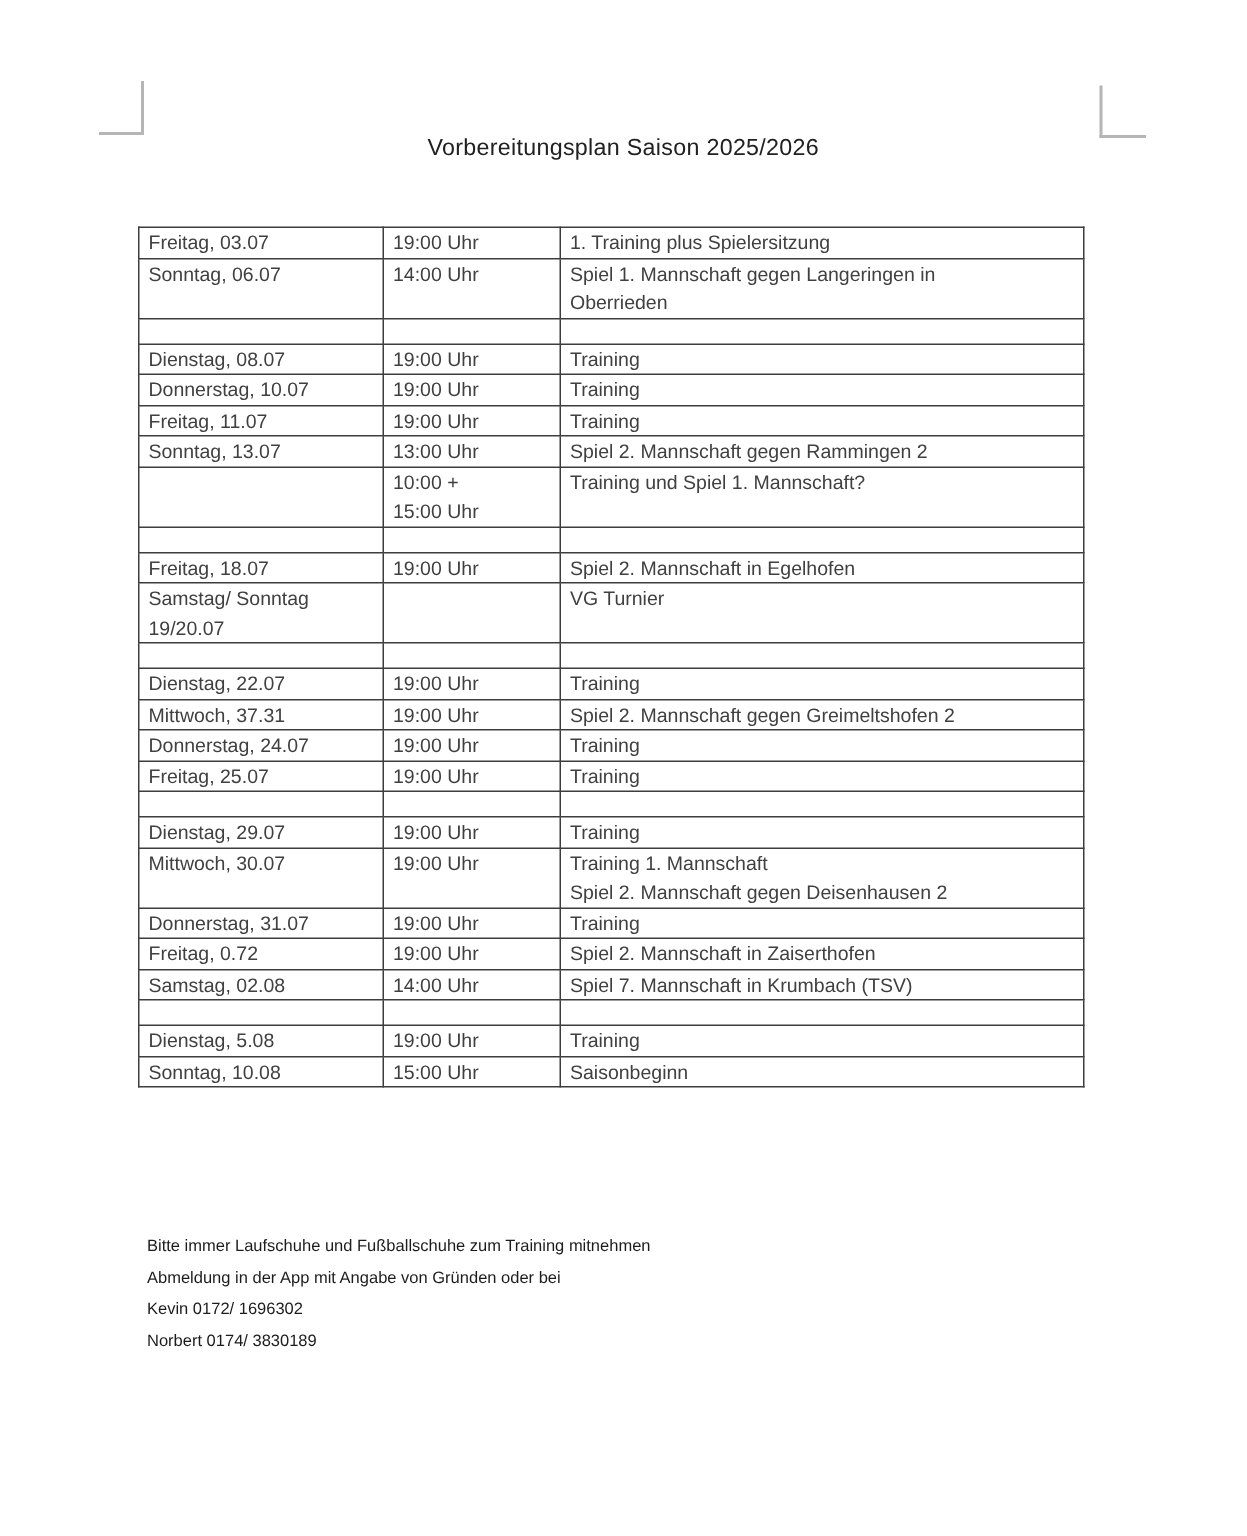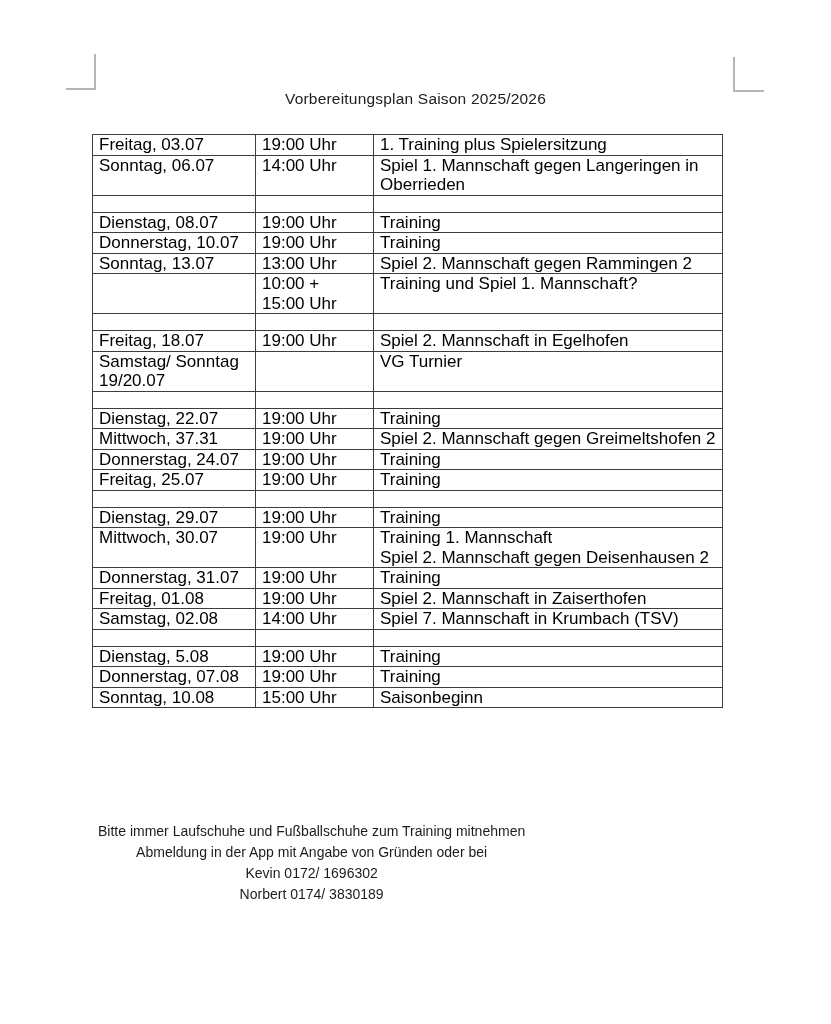--- a/index.html
+++ b/index.html
@@ -40,47 +40,46 @@
     text-align: center;
     font-size: 15.5px;
     line-height: 18px;
     color: #212121;
     letter-spacing: 0.2px;
   }
 
   table.schedule {
     position: absolute;
     left: 92px;
-    top: 134px;
+    top: 151px;
     width: 630px;
     border-collapse: collapse;
     table-layout: fixed;
-    font-size: 17px;
-    color: #000000;
+    font-size: 13px;
+    color: #404040;
   }
   table.schedule td {
     border: 1px solid #3d3d3d;
     vertical-align: top;
     padding: 0 6px;
     line-height: 19.5px;
     white-space: pre-line;
     overflow: hidden;
   }
   table.schedule tr.spacer td {
     height: 17px;
   }
 
   .notes {
     position: absolute;
     left: 98px;
     top: 821px;
-    font-size: 14px;
+    font-size: 11px;
     line-height: 21px;
     color: #1c1c1c;
-    text-align: center;
   }
 </style>
 </head>
 <body>
 
 <div class="page">
 
   <div class="corner-mark tl"></div>
   <div class="corner-mark tr"></div>
 
@@ -113,20 +112,25 @@
           <td>Dienstag, 08.07</td>
           <td>19:00 Uhr</td>
           <td>Training</td>
         </tr>
         <tr>
           <td>Donnerstag, 10.07</td>
           <td>19:00 Uhr</td>
           <td>Training</td>
         </tr>
         <tr>
+          <td>Freitag, 11.07</td>
+          <td>19:00 Uhr</td>
+          <td>Training</td>
+        </tr>
+        <tr>
           <td>Sonntag, 13.07</td>
           <td>13:00 Uhr</td>
           <td>Spiel 2. Mannschaft gegen Rammingen 2</td>
         </tr>
         <tr>
           <td></td>
           <td>10:00 +
 15:00 Uhr</td>
           <td>Training und Spiel 1. Mannschaft?</td>
         </tr>
@@ -186,41 +190,36 @@
           <td>19:00 Uhr</td>
           <td>Training 1. Mannschaft
 Spiel 2. Mannschaft gegen Deisenhausen 2</td>
         </tr>
         <tr>
           <td>Donnerstag, 31.07</td>
           <td>19:00 Uhr</td>
           <td>Training</td>
         </tr>
         <tr>
-          <td>Freitag, 01.08</td>
+          <td>Freitag, 0.72</td>
           <td>19:00 Uhr</td>
           <td>Spiel 2. Mannschaft in Zaiserthofen</td>
         </tr>
         <tr>
           <td>Samstag, 02.08</td>
           <td>14:00 Uhr</td>
           <td>Spiel 7. Mannschaft in Krumbach (TSV)</td>
         </tr>
         <tr class="spacer">
           <td></td>
           <td></td>
           <td></td>
         </tr>
         <tr>
           <td>Dienstag, 5.08</td>
-          <td>19:00 Uhr</td>
-          <td>Training</td>
-        </tr>
-        <tr>
-          <td>Donnerstag, 07.08</td>
           <td>19:00 Uhr</td>
           <td>Training</td>
         </tr>
         <tr>
           <td>Sonntag, 10.08</td>
           <td>15:00 Uhr</td>
           <td>Saisonbeginn</td>
         </tr>
       </tbody>
   </table>

